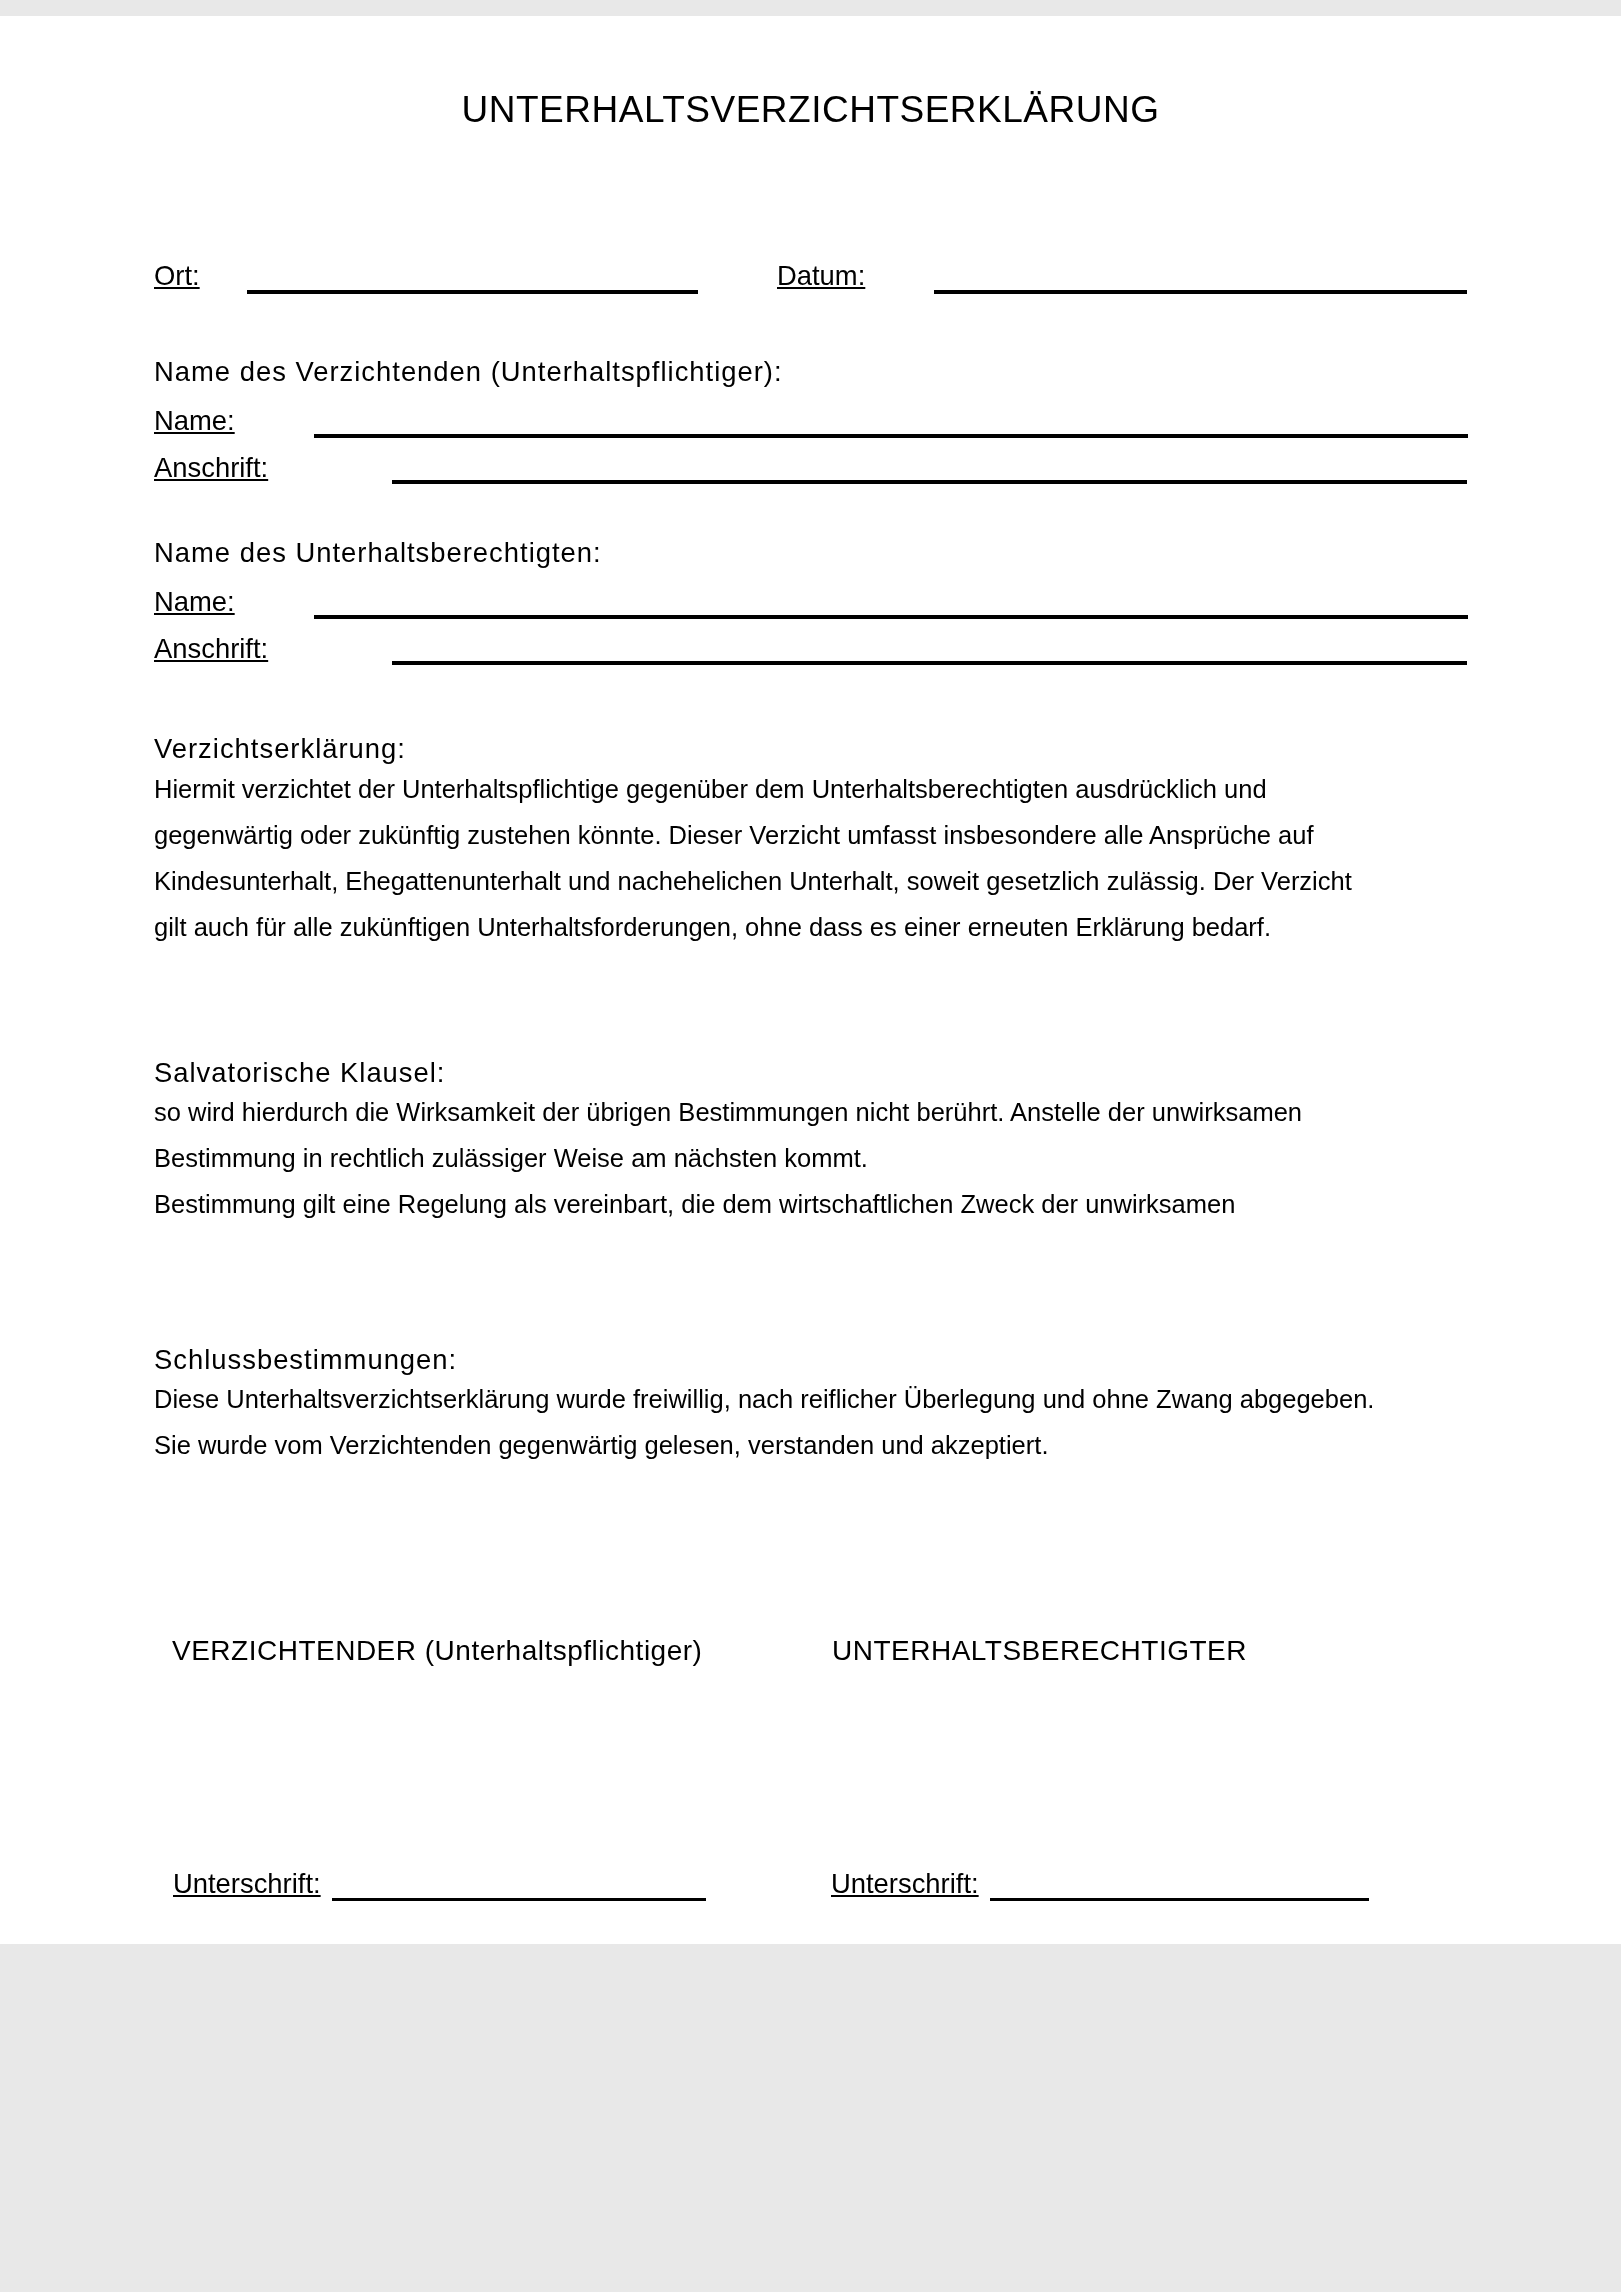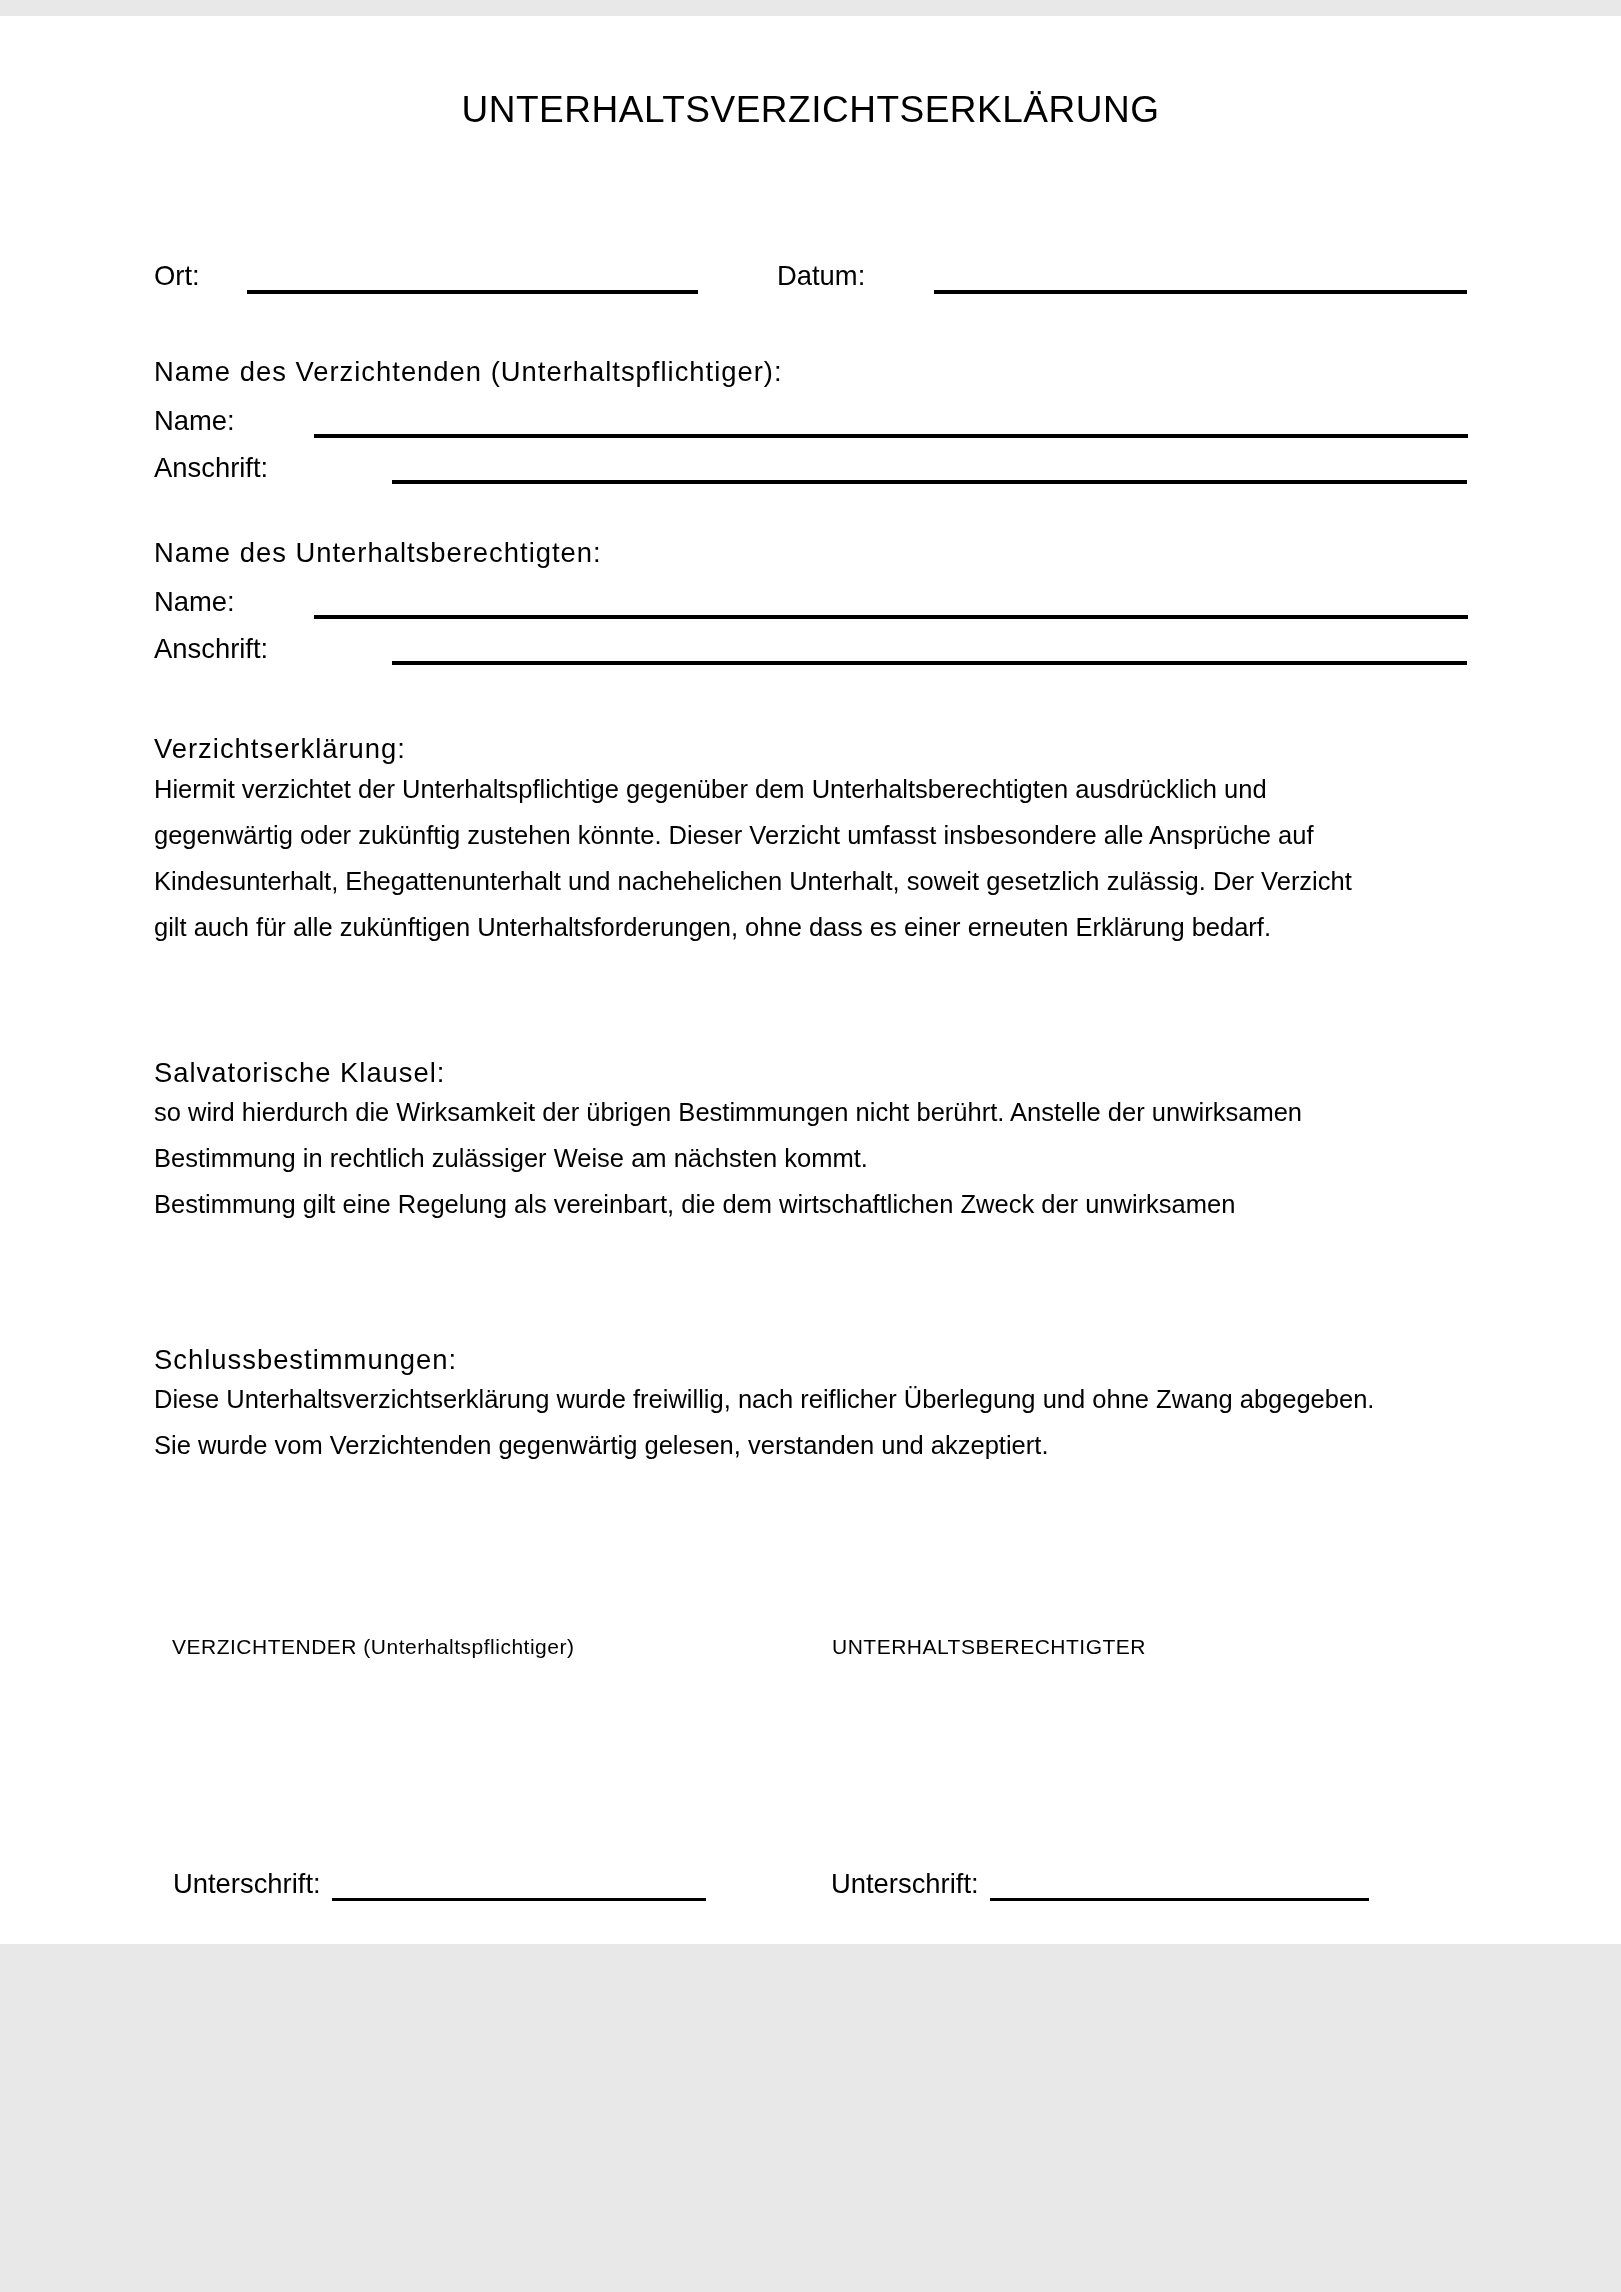--- a/index.html
+++ b/index.html
@@ -24,28 +24,29 @@
     top: 73px;
     width: 100%;
     text-align: center;
     font-size: 37px;
     letter-spacing: 0.5px;
     font-weight: 400;
   }
   .label {
     font-size: 27.4px;
     line-height: 1.2;
+    text-decoration: underline;
   }
   .section-heading {
     font-size: 27.4px;
     letter-spacing: 1px;
     line-height: 1.2;
   }
   .sig-heading {
-    font-size: 21px;
+    font-size: 28px;
     letter-spacing: 0.5px;
   }
   .rule {
     position: absolute;
     height: 3.9px;
     background: #000000;
   }
   .sig-rule {
     position: absolute;
     height: 2.9px;

